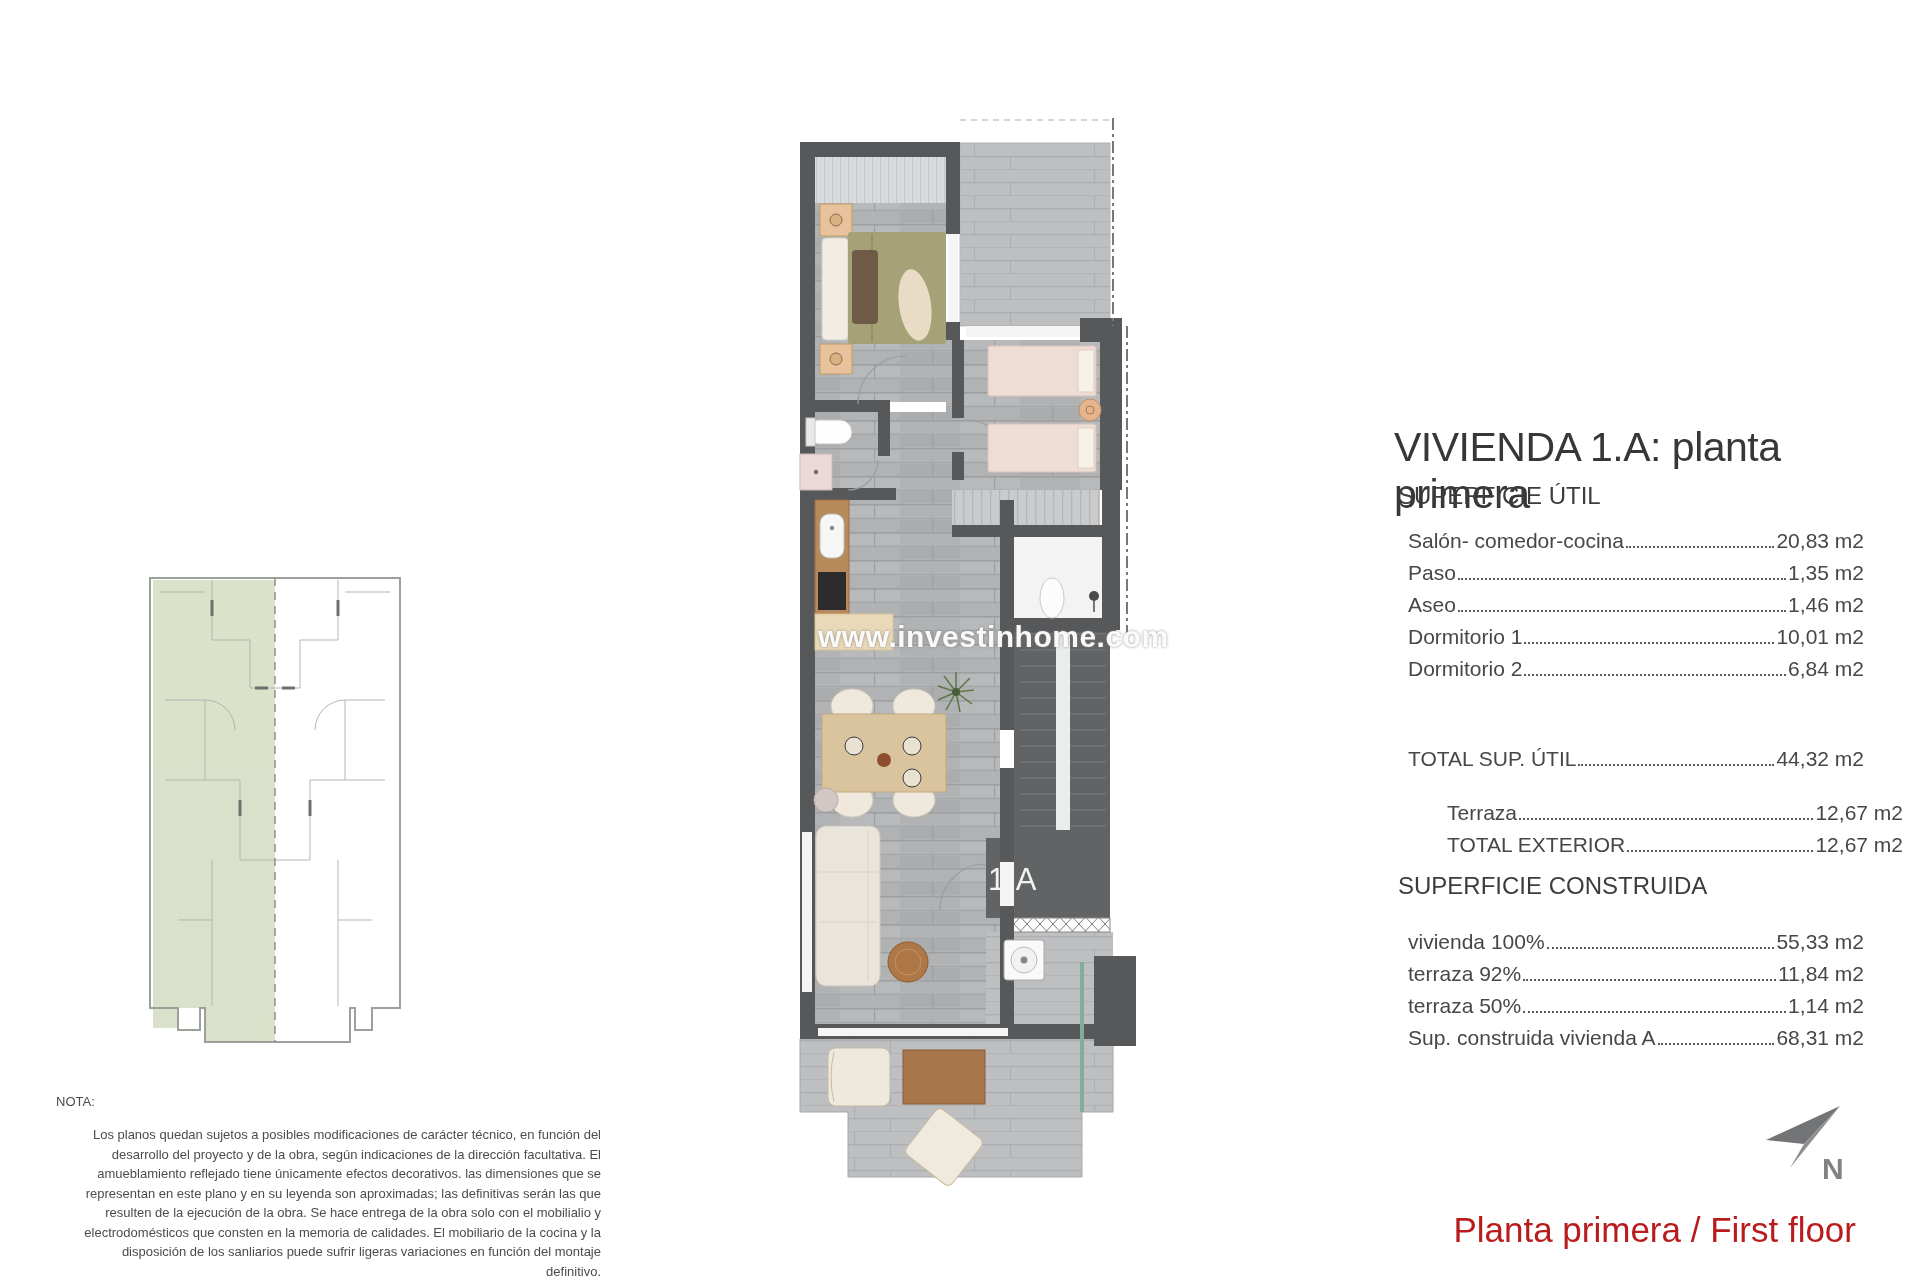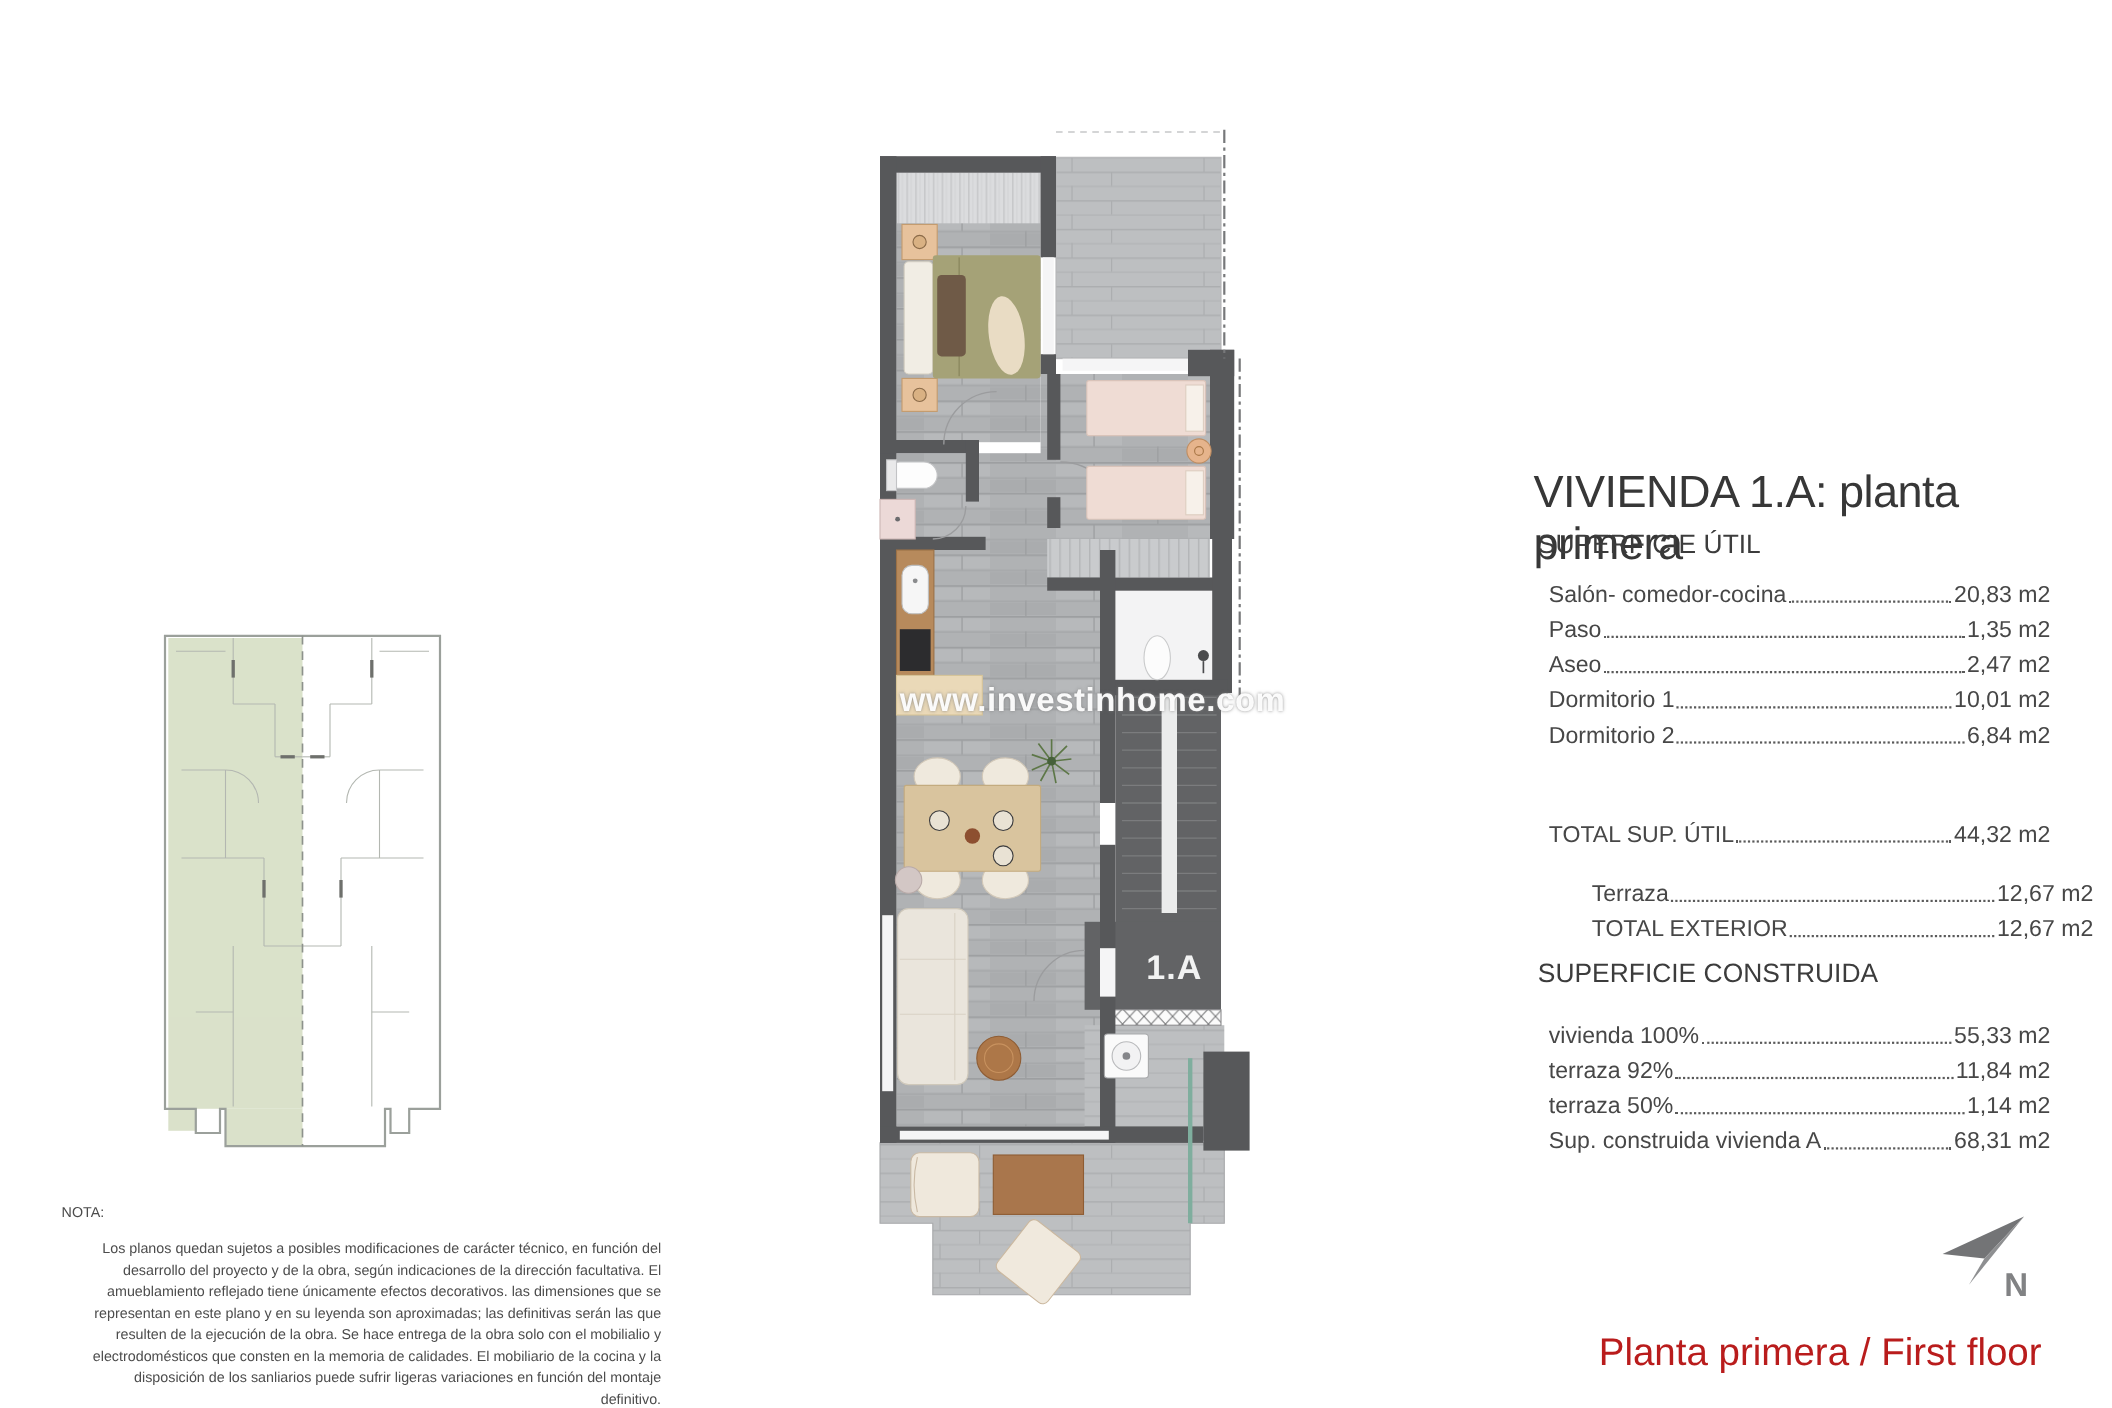--- a/index.html
+++ b/index.html
@@ -26,21 +26,21 @@
   #note-block{left:56px;top:1094px;width:545px;color:#4c4c4c;}
   #note-heading{font-size:13px;margin-bottom:16px;}
   #note-body{font-size:13px;line-height:19.5px;text-align:right;margin-left:28px;}
   
   #floor-caption{right:64px;top:1210px;font-size:35px;color:#b91c1c;}
   #north-letter{left:1822px;top:1152px;font-size:30px;font-weight:bold;color:#818284;}
   
   #watermark{left:818px;top:620px;width:290px;font-size:30px;font-weight:bold;
     color:rgba(255,255,255,0.95);text-shadow:0 0 3px rgba(125,125,125,0.85);
     letter-spacing:0.5px;white-space:nowrap;}
-  #unit-label{left:1042px;top:862px;font-size:31px;font-weight:bold;color:#f2f3f3;letter-spacing:1px;text-align:right;}
+  #unit-label{left:988px;top:862px;font-size:31px;font-weight:normal;color:#f2f3f3;letter-spacing:1px;text-align:right;}
   svg{position:absolute;left:0;top:0;}
 </style>
 </head>
 <body>
 
 <svg width="1920" height="1280" viewBox="0 0 1920 1280">
   <defs>
     <pattern id="plankL" width="120" height="28" patternUnits="userSpaceOnUse">
       <rect width="120" height="28" fill="#b0b2b4"></rect>
       <rect width="120" height="1.5" fill="#9d9fa1"></rect>
@@ -289,21 +289,21 @@
       <span class="val">20,83 m2</span>
     </div>
   <div class="m2row">
       <span class="lbl">Paso</span>
       <span class="dots"></span>
       <span class="val">1,35 m2</span>
     </div>
   <div class="m2row">
       <span class="lbl">Aseo</span>
       <span class="dots"></span>
-      <span class="val">2,47 m2</span>
+      <span class="val">1,46 m2</span>
     </div>
   <div class="m2row">
       <span class="lbl">Dormitorio 1</span>
       <span class="dots"></span>
       <span class="val">10,01 m2</span>
     </div>
   <div class="m2row">
       <span class="lbl">Dormitorio 2</span>
       <span class="dots"></span>
       <span class="val">6,84 m2</span>

